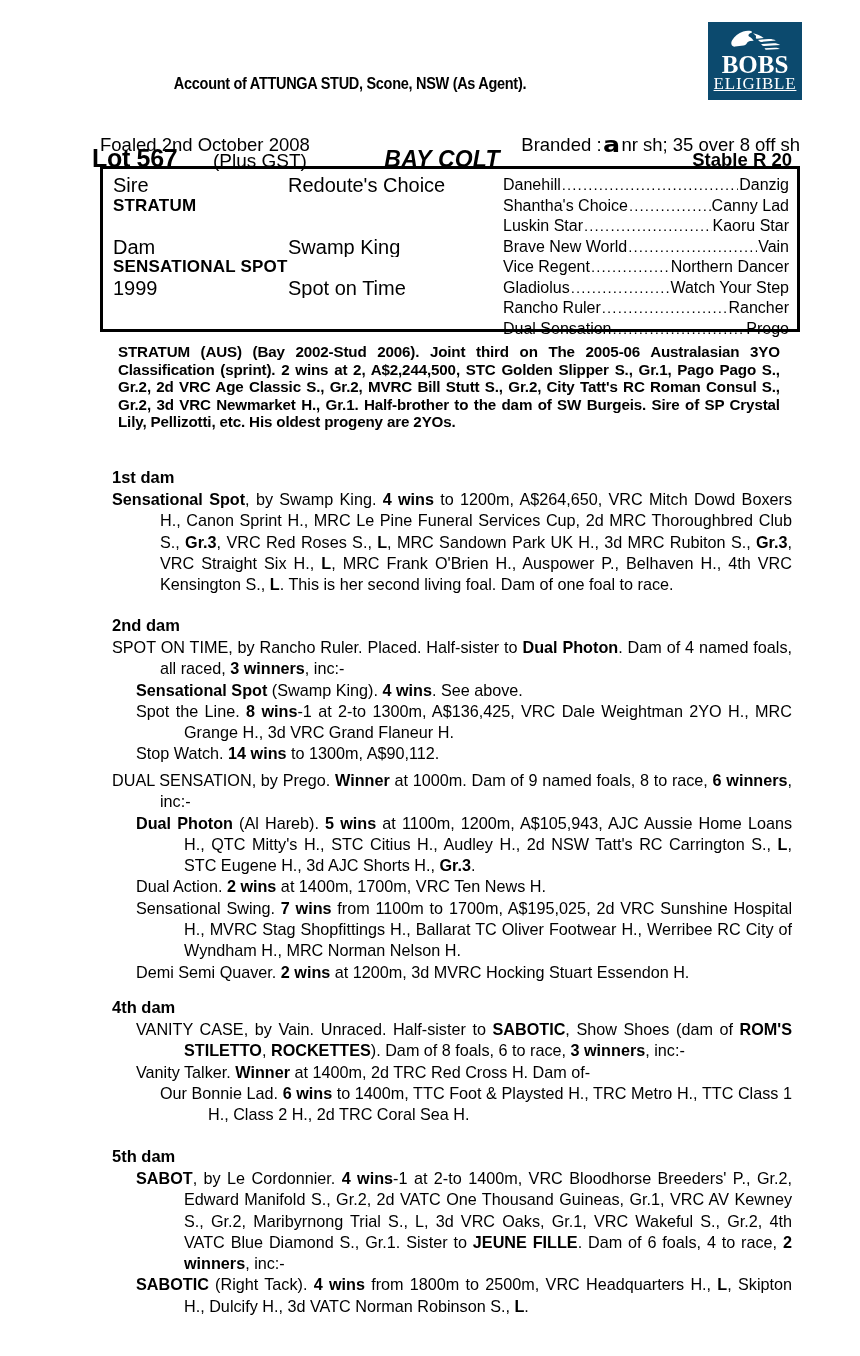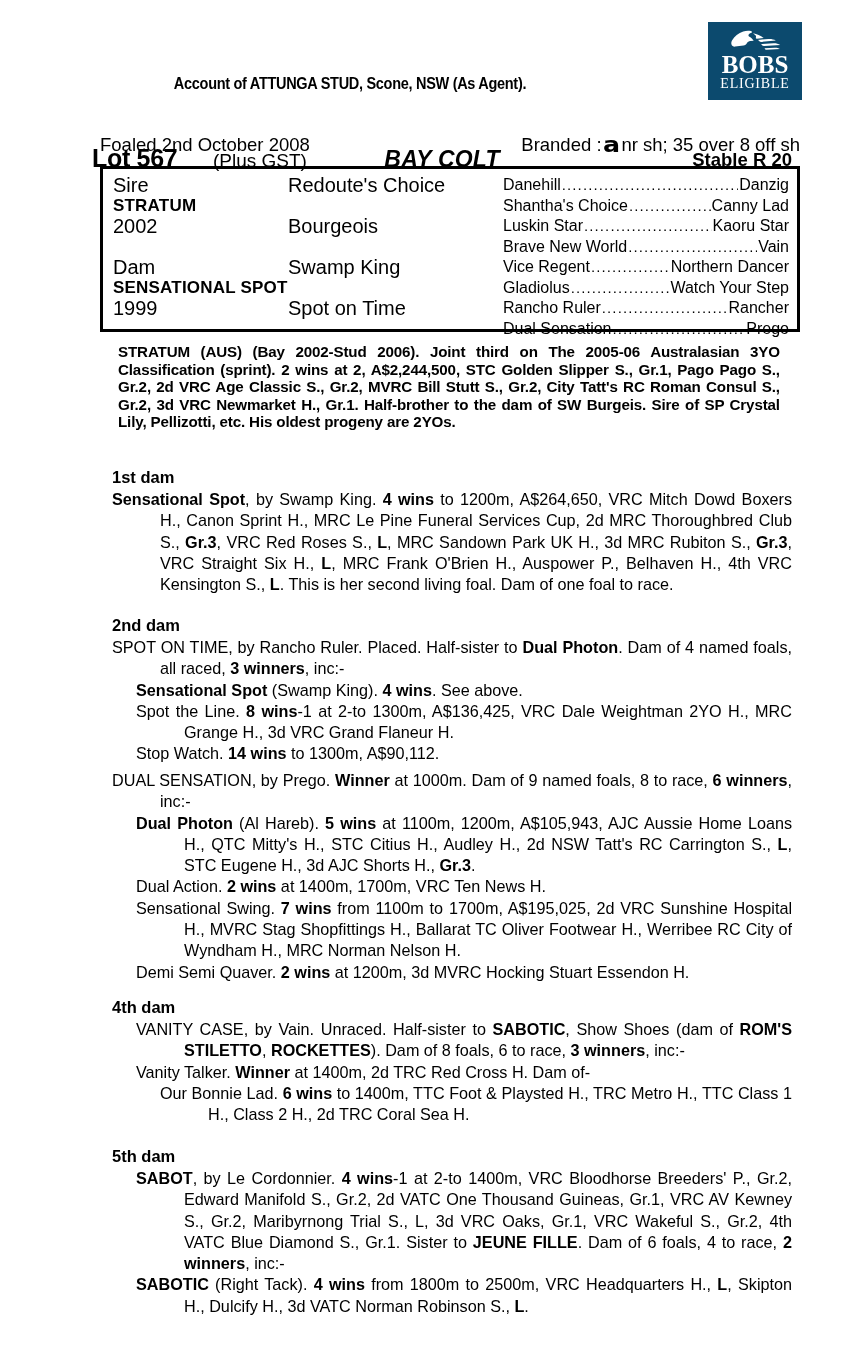--- a/index.html
+++ b/index.html
@@ -49,23 +49,24 @@
     font-weight: bold;
     font-size: 25px;
     line-height: 25px;
     letter-spacing: 0px;
     margin-top: -1px;
   }
   .bobs-sub {
     color: #ffffff;
     font-family: "Liberation Serif", serif;
     font-weight: normal;
-    font-size: 14px;
+    font-size: 17px;
     line-height: 13px;
     letter-spacing: 0.8px;
+    text-decoration: underline;
   }
 
   
   .account-line {
     position: absolute;
     top: 74px;
     left: 0;
     width: 700px;
     text-align: center;
     font-weight: bold;
@@ -299,21 +300,20 @@
     <span class="branded-wrap">
       <span>Branded :</span><span class="brand-glyph">a</span><span>nr sh; 35 over 8 off sh</span>
     </span>
   </div>
 
   <div class="ped-box">
     <div class="ped-grid">
       <div class="ped-left">
           <div class="ped-row"><span class="c1">Sire</span><span class="c2">Redoute's Choice</span></div>
           <div class="ped-row bold"><span class="c1">STRATUM</span><span class="c2"></span></div>
-          <div class="ped-row"><span class="c1">2002</span><span class="c2">Bourgeois</span></div>
           <div class="ped-row"><span class="c1"></span><span class="c2"></span></div>
           <div class="ped-row"><span class="c1">Dam</span><span class="c2">Swamp King</span></div>
           <div class="ped-row bold"><span class="c1">SENSATIONAL SPOT</span><span class="c2"></span></div>
           <div class="ped-row"><span class="c1">1999</span><span class="c2">Spot on Time</span></div>
         </div>
       <div class="ped-right">
           <div class="leader-row">
             <span class="lname">Danehill</span>
             <span class="ldots">..........................................................................................</span>
             <span class="rname">Danzig</span>

